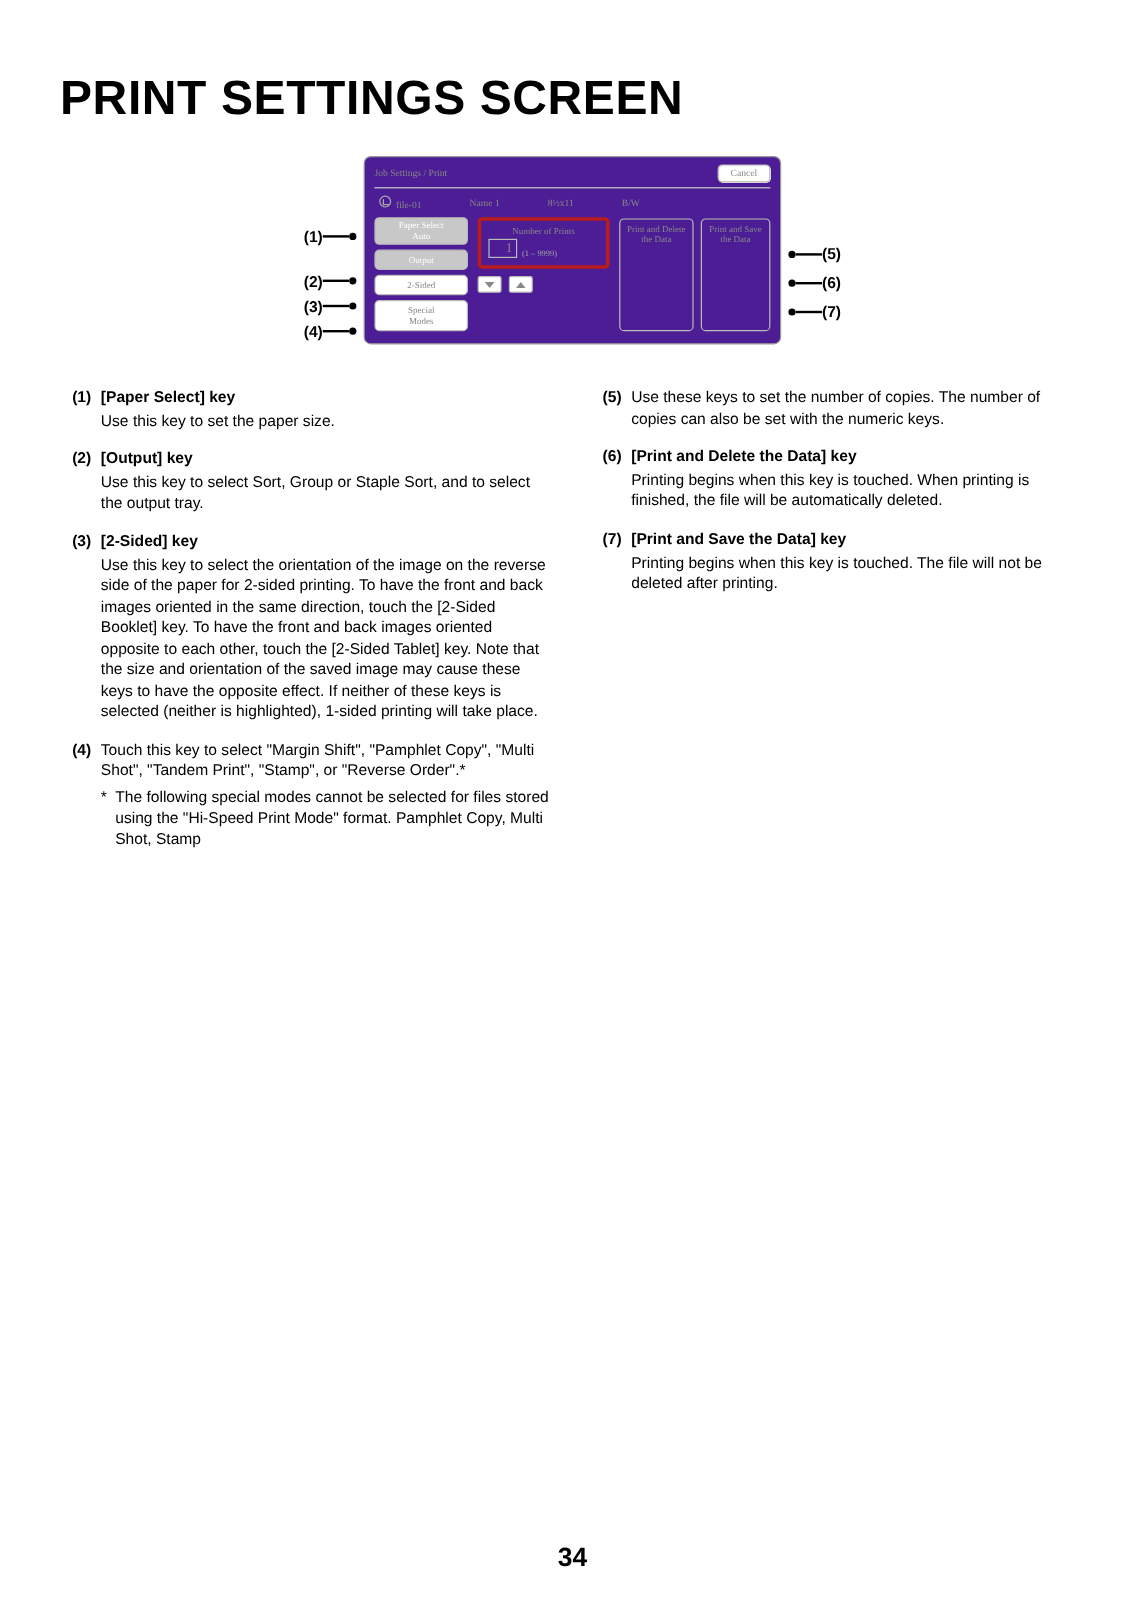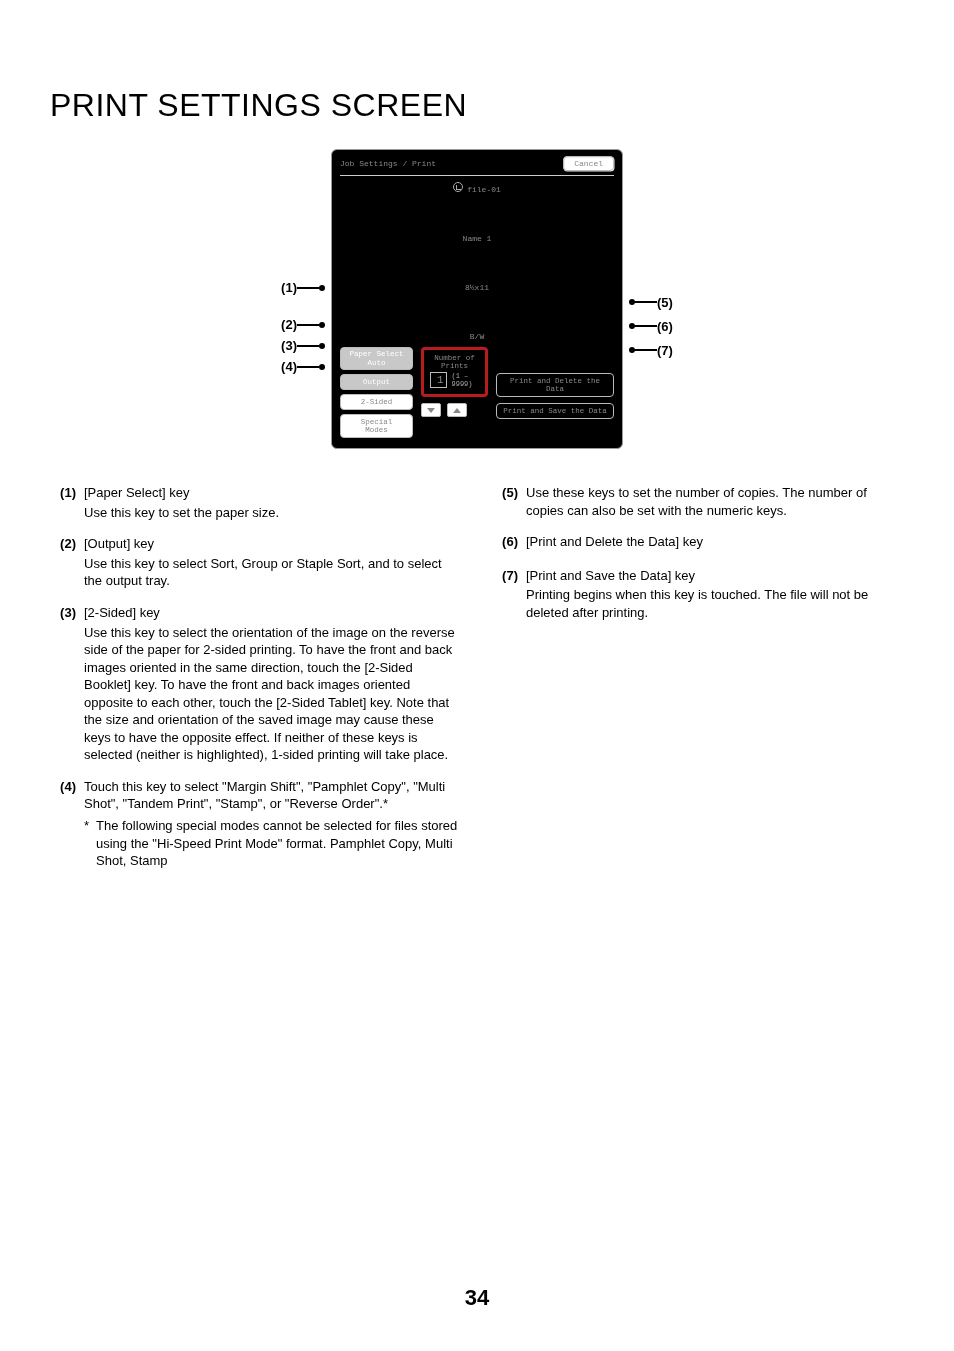--- a/index.html
+++ b/index.html
@@ -6,25 +6,24 @@
   body {
     width: 954px;
     height: 1351px;
     background: #fff;
     font-family: Arial, Helvetica, sans-serif;
     color: #000;
     position: relative;
     padding: 60px 50px 0 50px;
   }
   .title {
-    font-size: 32px;
-    font-weight: normal;
+    font-size: 40px;
+    font-weight: bold;
     letter-spacing: 0.5px;
     margin-bottom: 25px;
-    margin-top: 27px;
   }
 
   
   .screen-wrap {
     display: flex;
     justify-content: center;
     margin-bottom: 35px;
   }
   .callout-row {
     display: flex;
@@ -57,26 +56,26 @@
     display: inline-block;
   }
   .callout-dot {
     width: 6px; height: 6px;
     background: #000;
     border-radius: 50%;
     display: inline-block;
   }
 
   .screen {
-    width: 292px;
+    width: 348px;
     border: 1.5px solid #999;
     border-radius: 6px;
-    background: #000000;
+    background: #4c1d95;
     padding: 6px 8px 10px 8px;
-    font-family: Liberation Mono, monospace;
+    font-family: Liberation Serif, serif;
     font-size: 8px;
     color: #888;
   }
   .screen-header {
     display: flex;
     justify-content: space-between;
     align-items: center;
     border-bottom: 1px solid #ccc;
     padding-bottom: 4px;
     margin-bottom: 4px;
@@ -92,42 +91,41 @@
   }
   .btn.raised {
     box-shadow: 0.5px 0.5px 0 #ddd inset, 0.5px 0.5px 0 #eee;
   }
   .file-row {
     display: flex;
     align-items: center;
     gap: 40px;
     padding: 2px 4px 6px 4px;
     color: #888;
-    flex-direction: column;
   }
   .file-icon {
     width: 10px; height: 10px;
     border: 1px solid #aaa;
     border-radius: 50%;
     display: inline-block;
     margin-right: 4px;
     position: relative;
   }
   .file-icon::after {
     content: "";
     position: absolute;
     left: 2px; top: 2px;
     width: 4px; height: 4px;
     border-left: 1px solid #aaa;
     border-bottom: 1px solid #aaa;
   }
   .screen-body { display: flex; gap: 8px; }
   .left-col { width: 78px; display: flex; flex-direction: column; gap: 4px; }
   .mid-col { flex: 1; }
-  .right-col { width: 126px; display: flex; flex-direction: column; gap: 6px; margin-top: 26px; }
+  .right-col { width: 126px; display: flex; flex-direction: row; gap: 6px; margin-top: 1px; }
 
   .sbtn {
     border: 1px solid #bbb;
     border-radius: 4px;
     font-size: 7.5px;
     color: #888;
     text-align: center;
     padding: 3px 16px;
     background: #fff;
   }
@@ -187,21 +185,21 @@
   .desc-cols {
     display: flex;
     gap: 30px;
     font-size: 13px;
     line-height: 1.35;
   }
   .col { flex: 1; }
   .item { display: flex; margin-bottom: 14px; }
   .item .num { width: 34px; flex-shrink:0; font-weight: bold; text-align:right; padding-right:8px; }
   .item .body { flex: 1; }
-  .item .body .ititle { font-weight: normal; margin-bottom: 2px; display:flex; align-items:center; gap:4px; }
+  .item .body .ititle { font-weight: bold; margin-bottom: 2px; display:flex; align-items:center; gap:4px; }
   .item .body p { margin-top: 0; }
   .indent-sub { display:flex; margin-top:4px; }
   .indent-sub .star { width:12px; flex-shrink:0; }
 
   .inline-arrow {
     width: 18px; height: 14px;
     border: 1px solid #666;
     border-radius: 2px;
     background: #fff;
     display: inline-flex; align-items: center; justify-content: center;
@@ -353,20 +351,21 @@
     <div class="item">
       <div class="num">(5)</div>
       <div class="body">
         <p>Use these keys to set the number of copies. The number of copies can also be set with the numeric keys.</p>
       </div>
     </div>
     <div class="item">
       <div class="num">(6)</div>
       <div class="body">
         <div class="ititle">[Print and Delete the Data] key</div>
+        <p>Printing begins when this key is touched. When printing is finished, the file will be automatically deleted.</p>
       </div>
     </div>
     <div class="item">
       <div class="num">(7)</div>
       <div class="body">
         <div class="ititle">[Print and Save the Data] key</div>
         <p>Printing begins when this key is touched. The file will not be deleted after printing.</p>
       </div>
     </div>
   </div>

